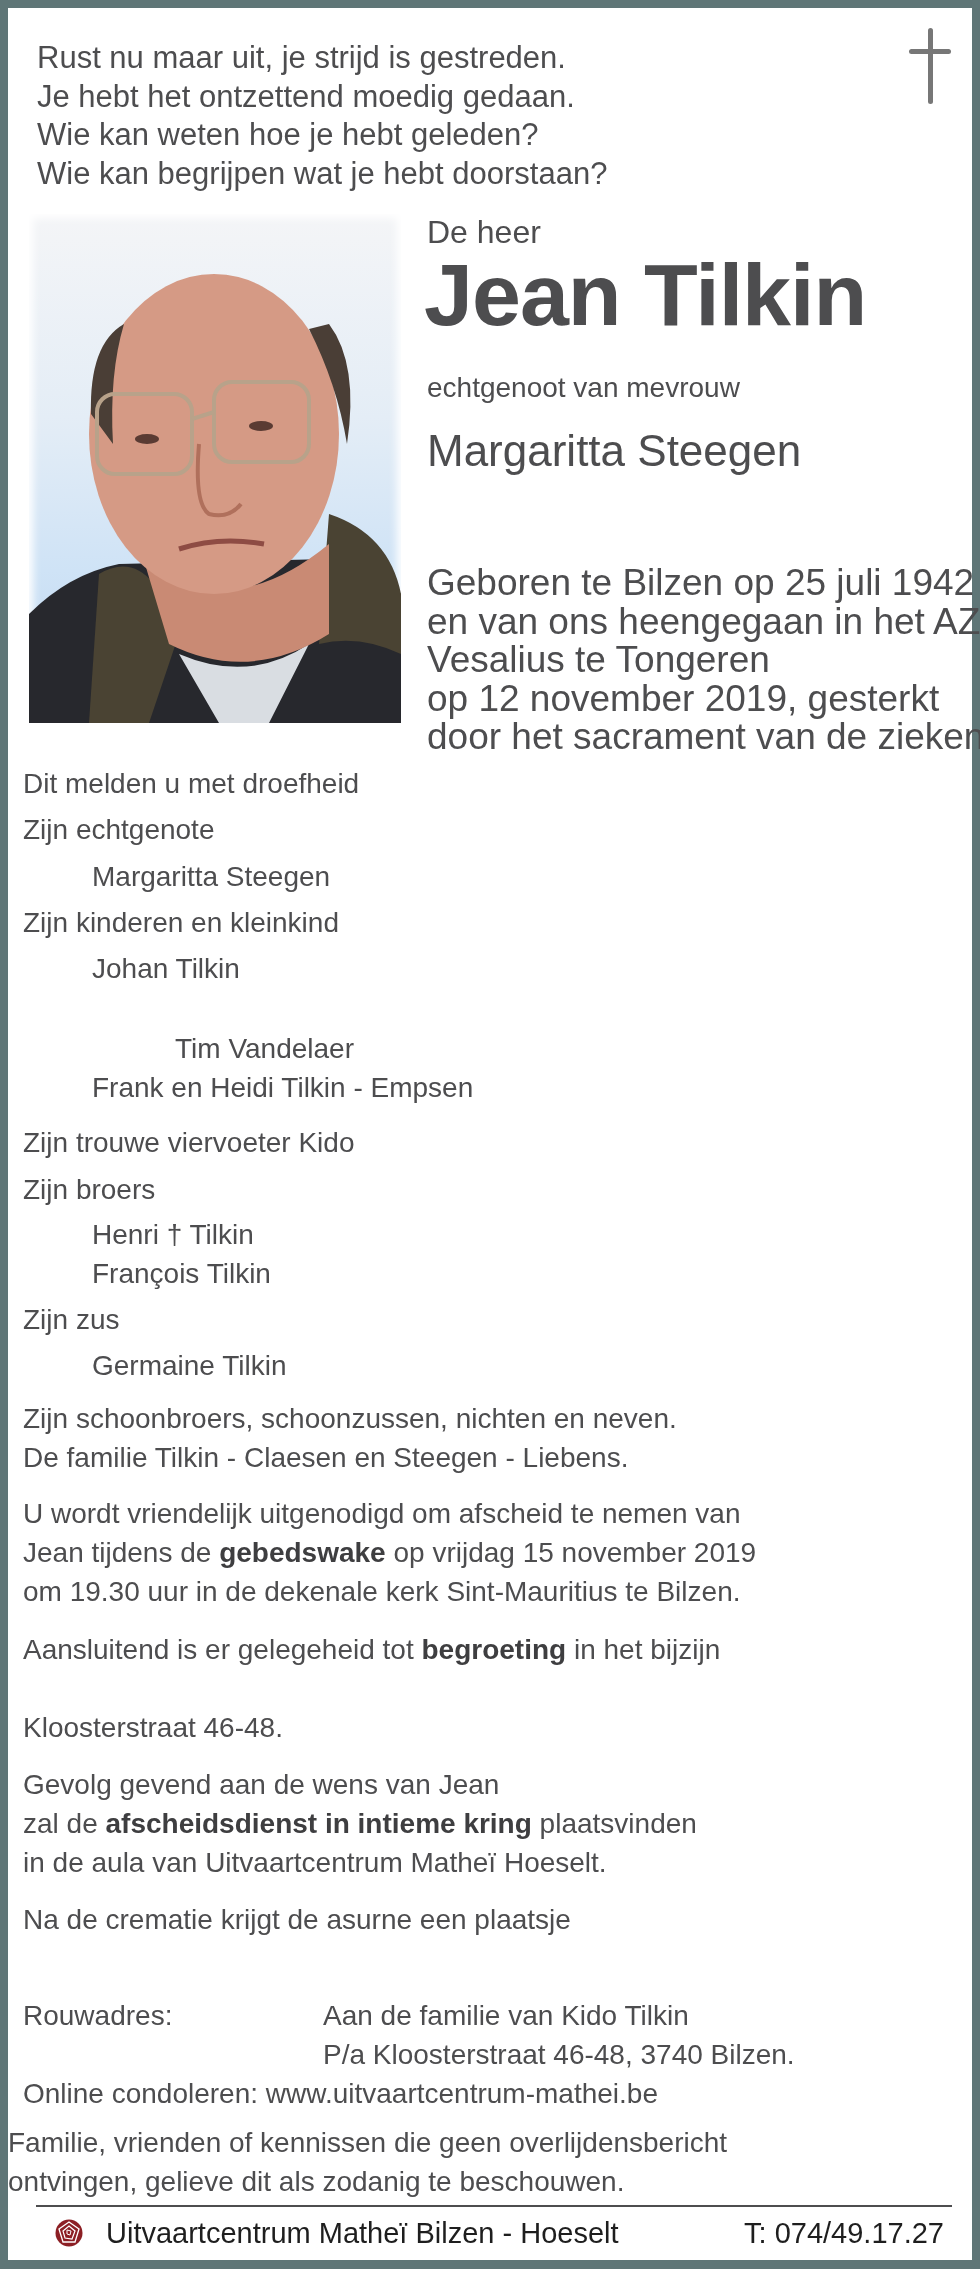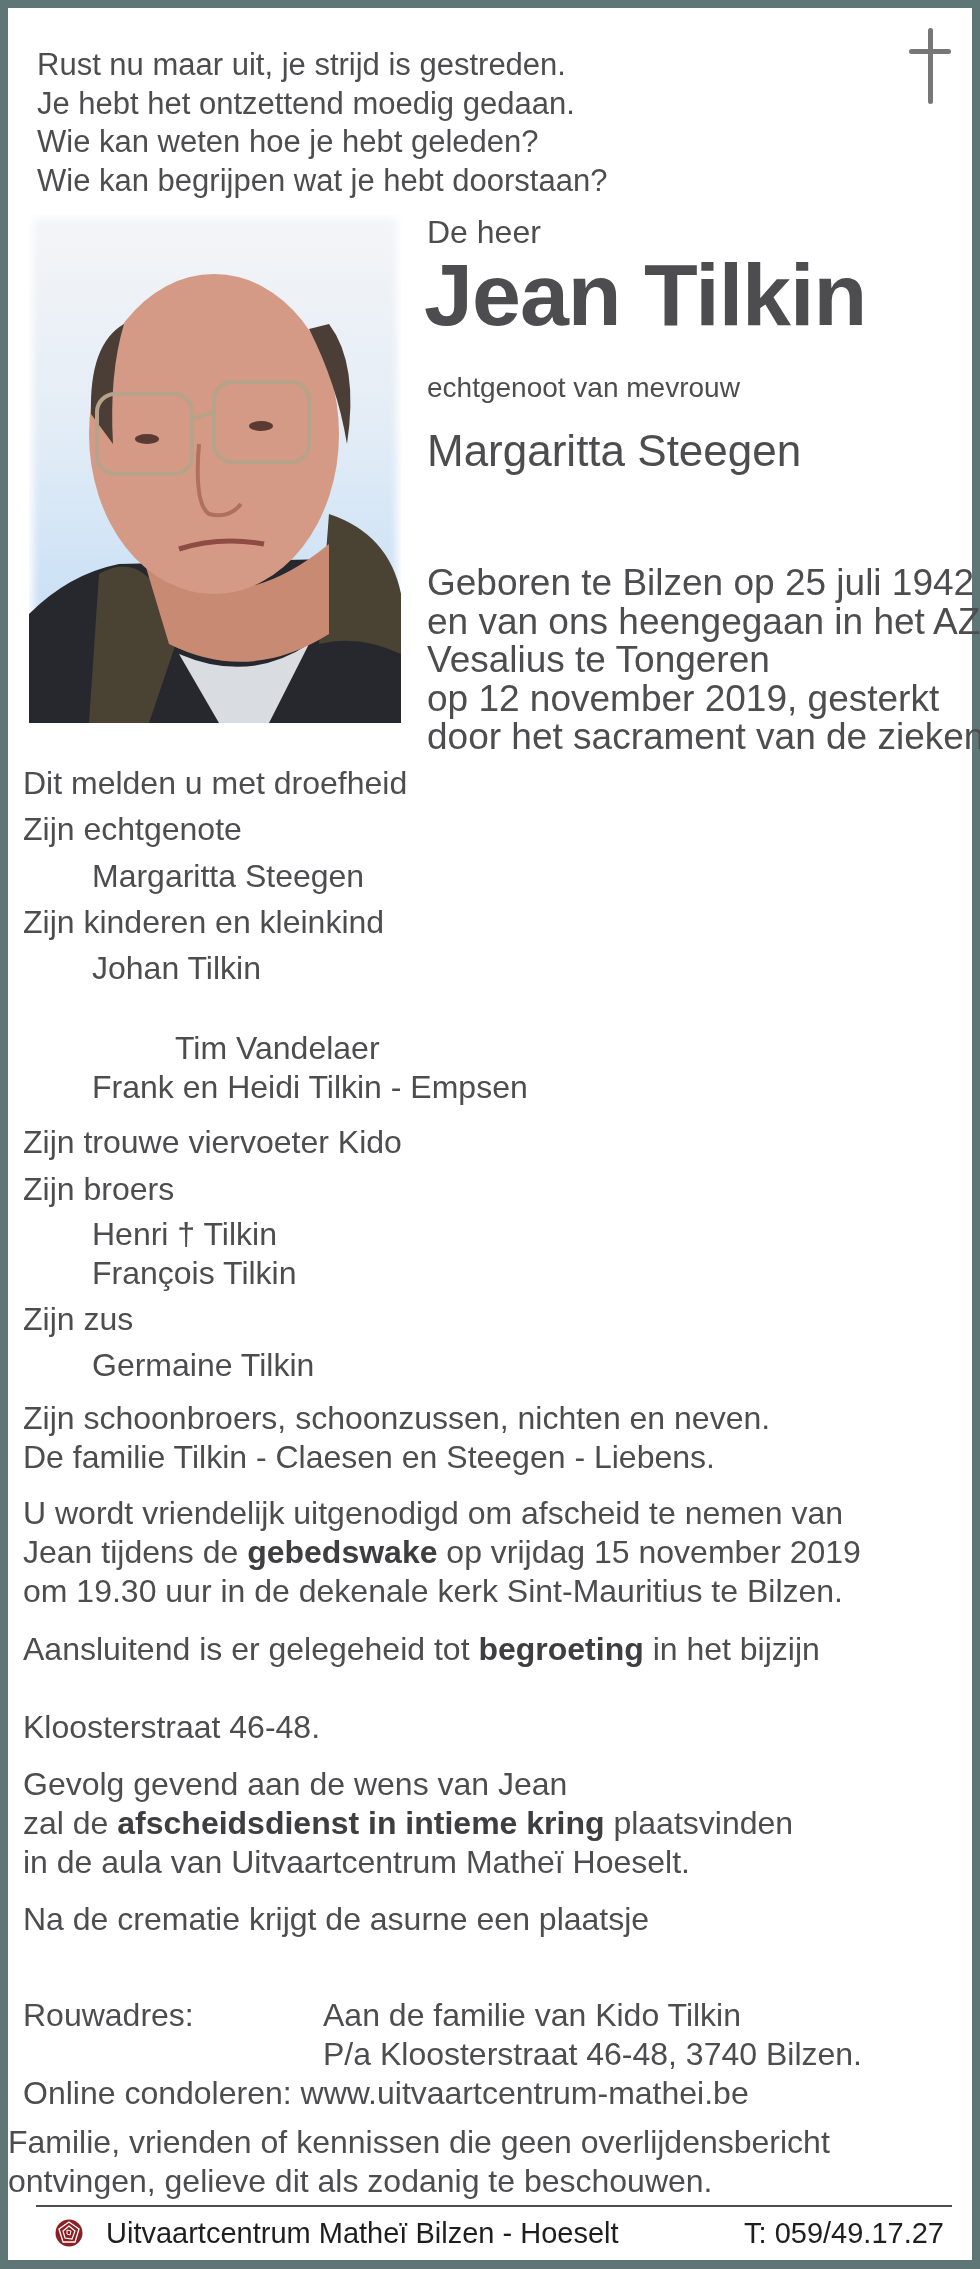--- a/index.html
+++ b/index.html
@@ -1,35 +1,35 @@
 <!DOCTYPE html>
 <html><head>
 <meta charset="utf-8">
 <style>
   html, body { margin: 0; padding: 0; }
   body { width: 980px; height: 2269px; background: #5f7677; position: relative; overflow: hidden;
          font-family: "Liberation Sans", sans-serif; color: #4d4d4f; }
   .card { position: absolute; left: 8px; top: 8px; width: 964px; height: 2252px; background: #ffffff; }
   .abs { position: absolute; white-space: nowrap; }
-  .poem { left: 29px; top: 38px; font-size: 31px; line-height: 38.5px; color: #4d4d4f; }
+  .poem { left: 29px; top: 31px; font-size: 31px; line-height: 38.5px; color: #4d4d4f; }
   .poem div { height: 38.5px; }
   .cross { position: absolute; left: 901px; top: 10px; width: 44px; height: 88px; }
   .cross .v { position: absolute; left: 19px; top: 10px; width: 5px; height: 76px; background: #777; border-radius: 3px; }
   .cross .h { position: absolute; left: 0px; top: 31px; width: 42px; height: 5px; background: #777; border-radius: 3px; }
   .photo { position: absolute; left: 21px; top: 206px; width: 372px; height: 509px; overflow: hidden;
            background: linear-gradient(#f4f5f7 0%, #e4edf6 40%, #cfe3f6 70%, #bcd6ef 100%);
            box-shadow: 0 0 8px 4px #fff inset; }
   .photo svg { width: 100%; height: 100%; display: block; }
   .deheer { left: 419px; top: 206px; font-size: 32px; }
   .fullname { left: 416px; top: 236px; font-size: 88px; font-weight: bold; color: #4d4d4f; letter-spacing: -1px; }
   .spouseintro { left: 419px; top: 364px; font-size: 28px; }
   .spousename { left: 419px; top: 418px; font-size: 44px; color: #4d4d4f; }
   .bio { left: 419px; top: 532px; font-size: 37px; line-height: 38.5px; margin-top: 24px; }
   .bio div { height: 38.5px; }
-  .body-text { left: 15px; font-size: 32px; line-height: 39px; }
+  .body-text { left: 15px; font-size: 28px; line-height: 39px; }
   .lvl1 { padding-left: 69px; }
   .lvl2 { padding-left: 152px; }
   .bold { font-weight: bold; color: #3e3e40; }
   .center { left: 0; width: 760px; text-align: left; white-space: nowrap; }
   .divider { position: absolute; left: 28px; top: 2197px; width: 916px; height: 2px; background: #4d4d4f; }
   .footer { position: absolute; left: 28px; top: 2205px; width: 916px; height: 44px; color: #1e1e1e; font-size: 29px; }
   .logo { position: absolute; left: 19px; top: 6px; width: 28px; height: 28px; }
   .footer-name { position: absolute; left: 70px; top: 4px; white-space: nowrap; }
   .footer-phone { position: absolute; right: 8px; top: 4px; white-space: nowrap; }
 </style>
@@ -132,15 +132,15 @@
   <div class="divider"></div>
 
   <div class="footer">
     <svg class="logo" viewBox="0 0 28 28">
       <circle cx="14" cy="14" r="13.5" fill="#8c1f24"></circle>
       <path d="M14 3 L24 10 L20 23 L8 23 L4 10 Z" fill="none" stroke="#fff" stroke-width="1.3"></path>
       <path d="M14 7 L20 12 L17 20 L10 19 L8 12 Z" fill="none" stroke="#fff" stroke-width="1.2"></path>
       <path d="M12 11 L16 12 L15 16 L12 15 Z" fill="none" stroke="#fff" stroke-width="1"></path>
     </svg>
     <span class="footer-name">Uitvaartcentrum Matheï Bilzen - Hoeselt</span>
-    <span class="footer-phone">T: 059/49.17.27</span>
+    <span class="footer-phone">T: 074/49.17.27</span>
   </div>
 </div>
 
 </body></html>

